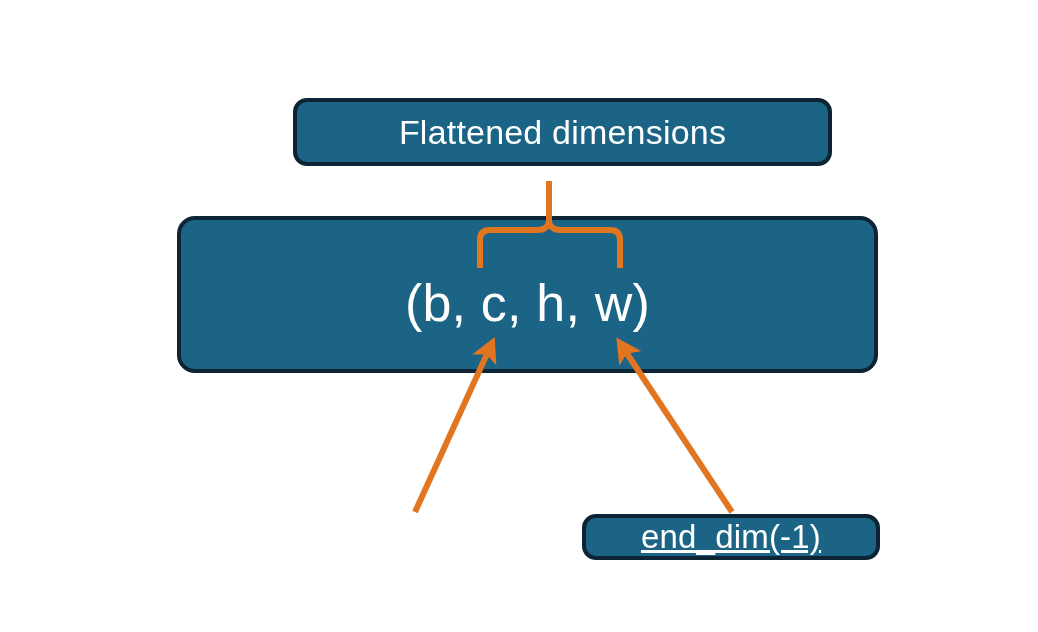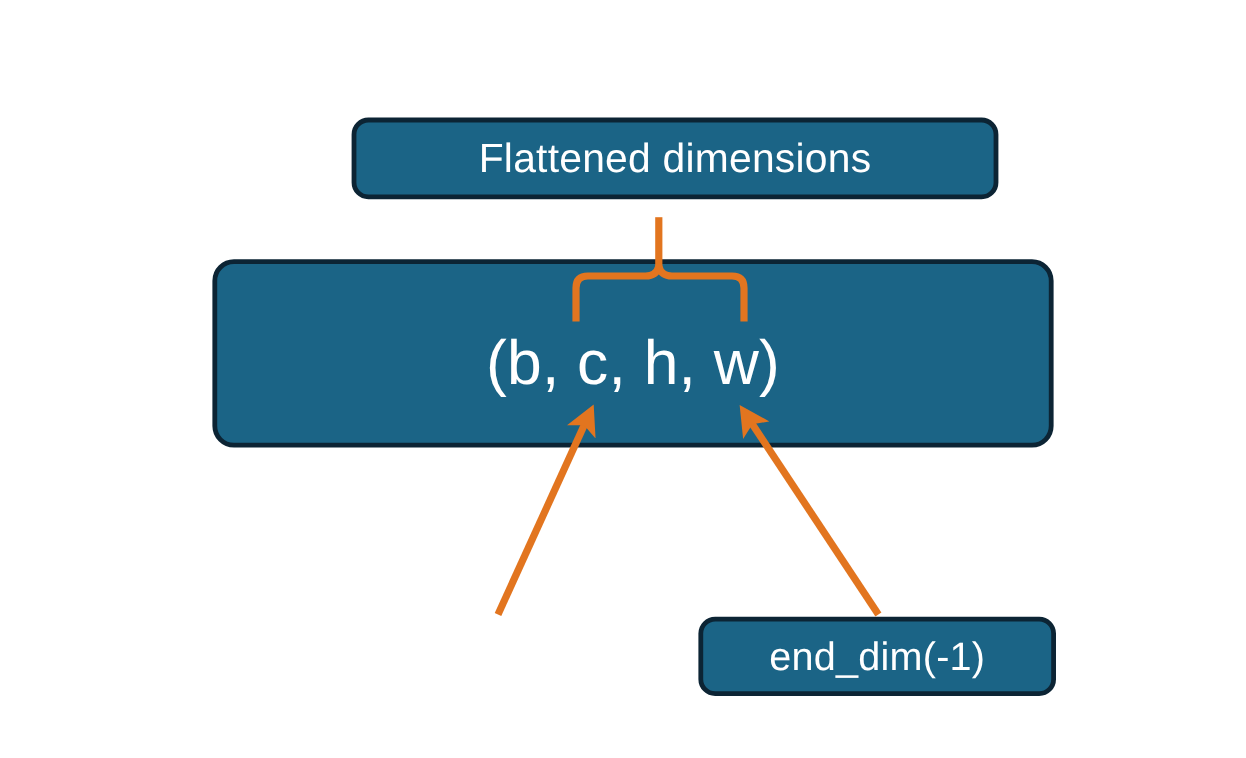--- a/index.html
+++ b/index.html
@@ -57,22 +57,23 @@
     left: 268px;
     top: 514px;
     width: 296px;
     height: 66px;
     font-size: 33px;
   }
   #node-end {
     left: 582px;
     top: 514px;
     width: 298px;
-    height: 66px;
+    height: 46px;
     font-size: 33px;
+    text-decoration: underline;
   }
   #overlay {
     position: absolute;
     left: 0;
     top: 0;
     width: 1038px;
     height: 632px;
     pointer-events: none;
     z-index: 3;
   }

